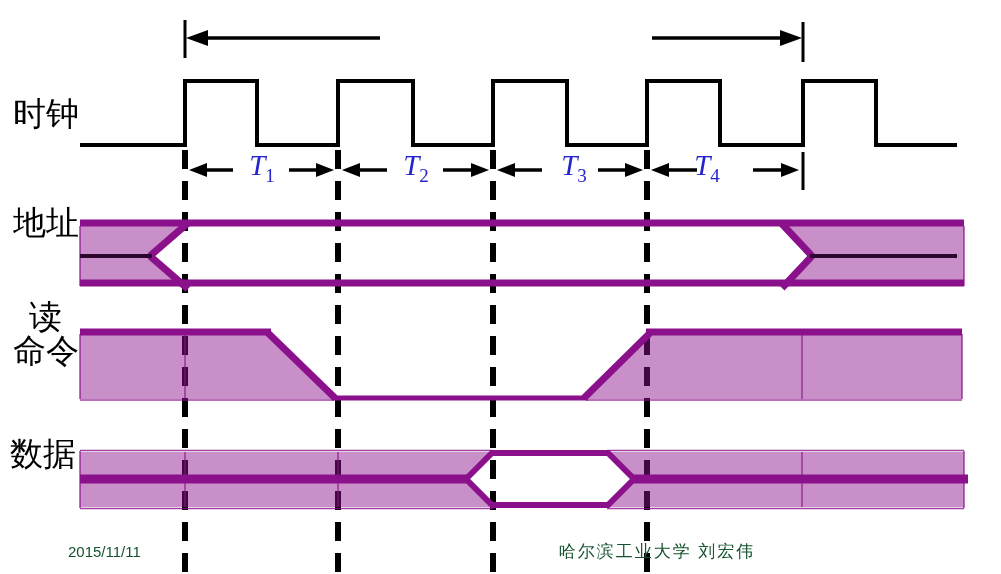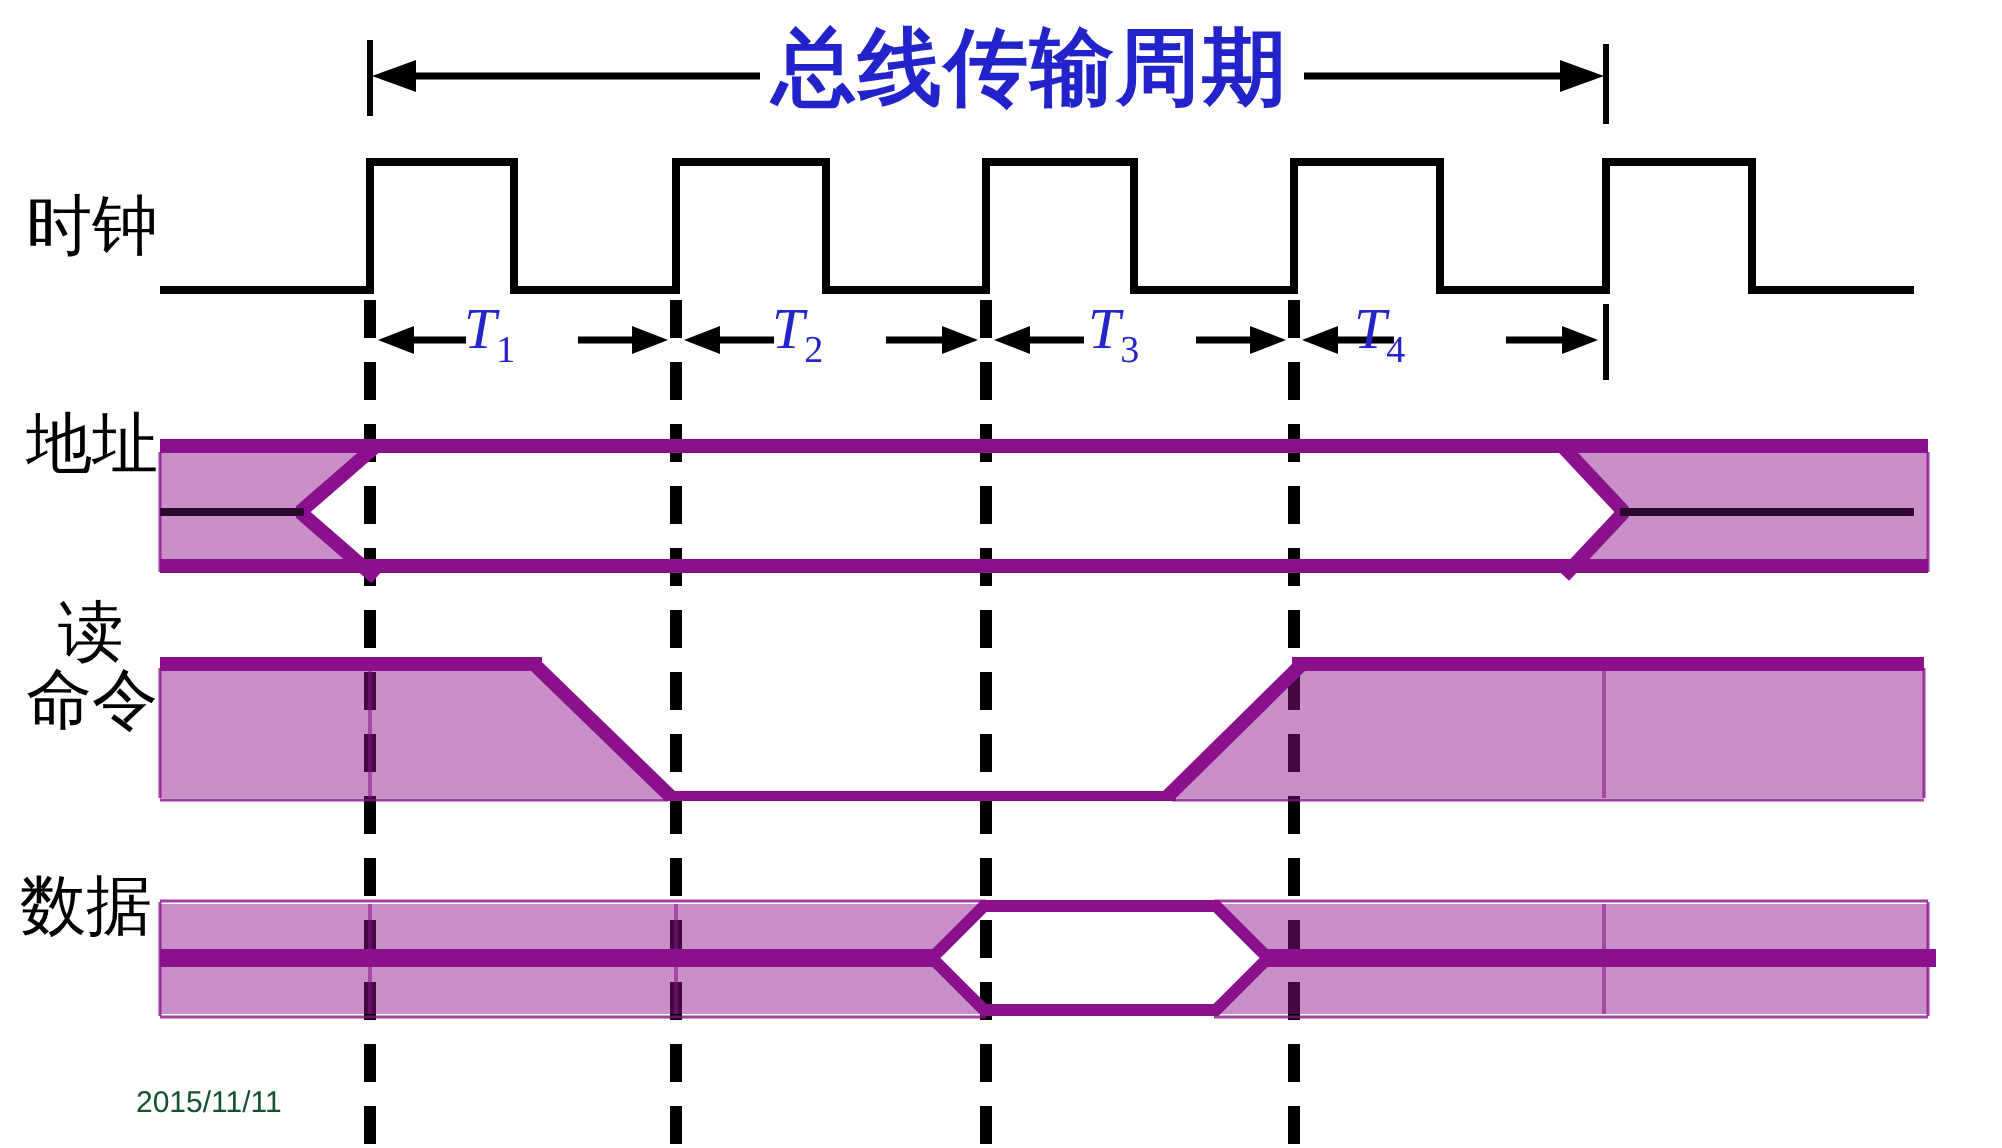--- a/index.html
+++ b/index.html
@@ -15,21 +15,21 @@
   .row-label{
     font-size:33px;color:#000;line-height:1.05;
     font-family:Liberation Serif, serif;
   }
   .diagram-title{
     top:6px;left:370px;width:290px;text-align:center;
     font-size:42px;font-weight:bold;color:#2323cb;
     letter-spacing:1px;
   }
   .t-label{
-    top:149px;width:60px;
+    top:149px;width:60px;text-align:center;
     font-size:29px;font-style:italic;color:#2424cc;
   }
   .t-label sub{font-size:19px;font-style:normal;}
   .footer-text{
     color:#14532d;
     font-family:"Liberation Sans","DejaVu Sans",sans-serif;
   }
   #footer-date{left:68px;top:543px;font-size:15px;}
   #footer-credit{left:550px;top:540px;width:214px;text-align:center;font-size:17px;letter-spacing:2px;}
 </style>
@@ -126,21 +126,20 @@
       <line x1="598" y1="170" x2="625" y2="170" stroke-width="3.5"></line>
       <polygon points="643,170 625,163 625,177" stroke="none"></polygon>
 
       <line x1="669" y1="170" x2="697" y2="170" stroke-width="3.5"></line>
       <polygon points="651,170 669,163 669,177" stroke="none"></polygon>
       <line x1="753" y1="170" x2="781" y2="170" stroke-width="3.5"></line>
       <polygon points="799,170 781,163 781,177" stroke="none"></polygon>
     </g>
   </svg>
 
-  <div class="txt diagram-title">总线传输周期</div>
 
   <div class="txt row-label" style="left:13px;top:97px">时钟</div>
 
   <div class="txt row-label" style="left:13px;top:206px">地址</div>
 
   <div class="txt row-label" style="left:29px;top:300px">读</div>
   <div class="txt row-label" style="left:13px;top:334px">命令</div>
 
   <div class="txt row-label" style="left:10px;top:437px">数据</div>
 
@@ -151,13 +150,14 @@
     <span>T</span><sub>2</sub>
   </div>
   <div class="txt t-label" style="left:544px">
     <span>T</span><sub>3</sub>
   </div>
   <div class="txt t-label" style="left:677px">
     <span>T</span><sub>4</sub>
   </div>
 
   <div id="footer-date" class="txt footer-text">2015/11/11</div>
+  <div id="footer-credit" class="txt footer-text">哈尔滨工业大学 刘宏伟</div>
 </div>
 
 </body></html>

